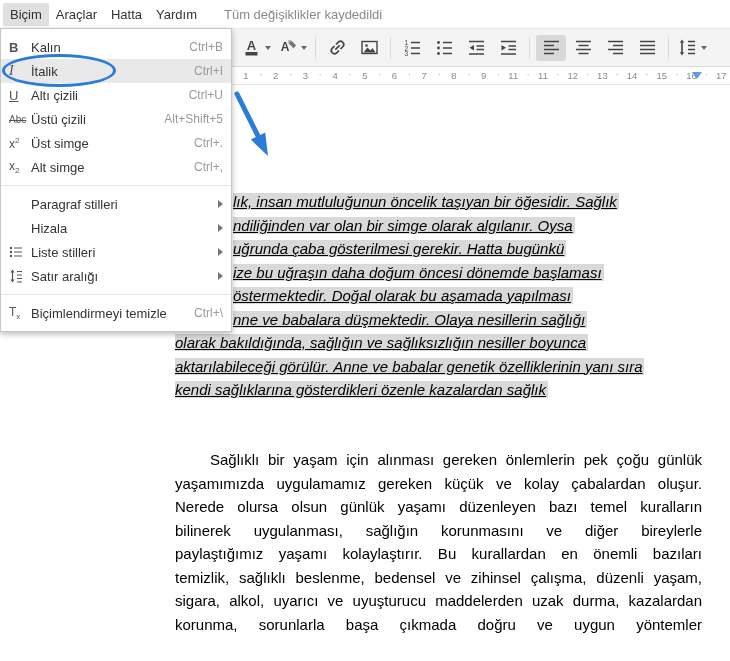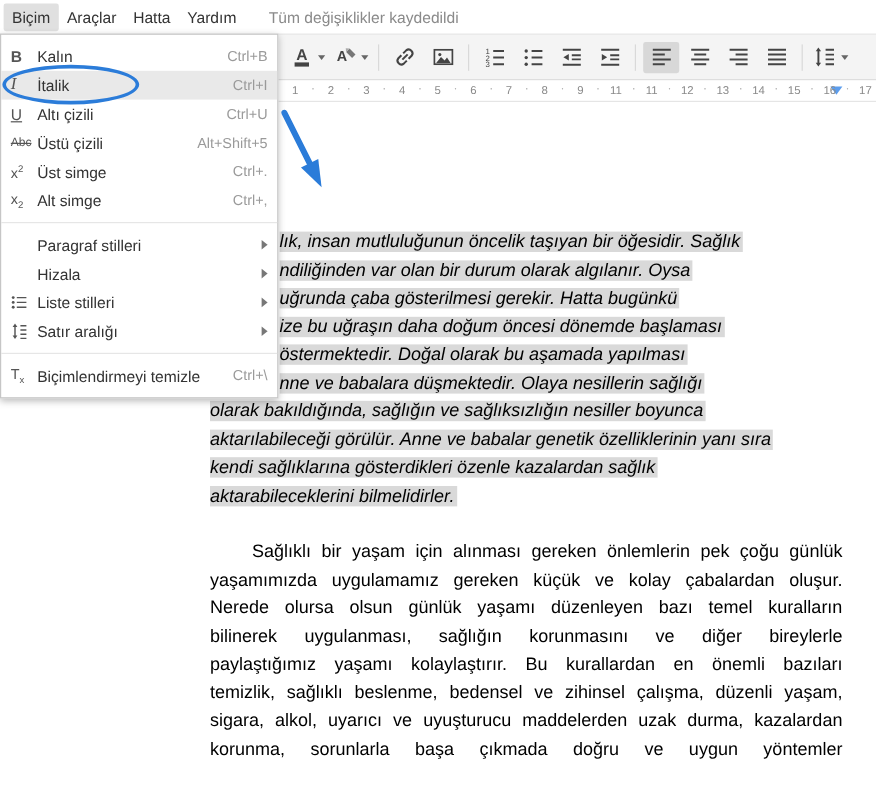--- a/index.html
+++ b/index.html
@@ -41,21 +41,21 @@
     background:#fff; border-bottom:1px solid #e5e5e5;
   }
   .ruler-num { position:absolute; top:3px; font-size:9.5px; color:#8a8a8a; transform:translateX(-50%); }
   .ruler-dot { position:absolute; top:2px; font-size:10px; color:#b0b0b0; transform:translateX(-50%); }
   .ruler-marker { position:absolute; left:692px; top:5px; width:0; height:0;
     border-left:5px solid transparent; border-right:5px solid transparent;
     border-top:7px solid var(--ruler-marker-blue); }
 
   
   .page { position:absolute; top:86px; left:0; right:0; bottom:0; background:#fff; }
-  .para1 { position:absolute; left:175px; top:104px; font-style:italic; font-size:15px; color:#000; }
+  .para1 { position:absolute; left:175px; top:104px; font-style:italic; font-size:15px; color:#000;text-decoration:underline; }
   .p1-line { height:23.5px; line-height:23.5px; white-space:nowrap; }
   .p1-line.partial { margin-left:58px; }
   .sel { background:var(--selection-gray); padding-right:2px; }
   .para2 { position:absolute; left:175px; top:362px; width:527px; font-size:15px; color:#000; }
   .p2-line { height:23.5px; line-height:23.5px; text-align:justify; text-align-last:justify; white-space:normal; }
   .p2-line.indent { text-indent:35px; }
   .p2-line.last { text-align-last:left; }
 
   
   .dropdown {
@@ -262,29 +262,28 @@
       <span class="ruler-num" style="left: 661.8px;">15</span>
       <span class="ruler-dot" style="left: 676.65px;">·</span>
       <span class="ruler-num" style="left: 691.5px;">16</span>
       <span class="ruler-dot" style="left: 706.35px;">·</span>
       <span class="ruler-num" style="left: 721.2px;">17</span>
     </div>
 
   <div class="page">
     <div class="para1" id="paragraph-1">
         <div class="p1-line partial"><span class="sel">lık, insan mutluluğunun öncelik taşıyan bir öğesidir. Sağlık</span></div>
-        <div class="p1-line partial"><span class="sel">ndiliğinden var olan bir durum olarak algılanır. Oysa</span></div>
+        <div class="p1-line partial"><span class="sel">ndiliğinden var olan bir simge olarak algılanır. Oysa</span></div>
         <div class="p1-line partial"><span class="sel">uğrunda çaba gösterilmesi gerekir. Hatta bugünkü</span></div>
         <div class="p1-line partial"><span class="sel">ize bu uğraşın daha doğum öncesi dönemde başlaması</span></div>
         <div class="p1-line partial"><span class="sel">östermektedir. Doğal olarak bu aşamada yapılması</span></div>
         <div class="p1-line partial"><span class="sel">nne ve babalara düşmektedir. Olaya nesillerin sağlığı</span></div>
         <div class="p1-line"><span class="sel">olarak bakıldığında, sağlığın ve sağlıksızlığın nesiller boyunca</span></div>
         <div class="p1-line"><span class="sel">aktarılabileceği görülür. Anne ve babalar genetik özelliklerinin yanı sıra</span></div>
         <div class="p1-line"><span class="sel">kendi sağlıklarına gösterdikleri özenle kazalardan sağlık</span></div>
-        <div class="p1-line"><span class="sel">aktarabileceklerini bilmelidirler.</span></div>
       </div>
     <div class="para2" id="paragraph-2">
         <div class="p2-line indent">Sağlıklı bir yaşam için alınması gereken önlemlerin pek çoğu günlük</div>
         <div class="p2-line">yaşamımızda uygulamamız gereken küçük ve kolay çabalardan oluşur.</div>
         <div class="p2-line">Nerede olursa olsun günlük yaşamı düzenleyen bazı temel kuralların</div>
         <div class="p2-line">bilinerek uygulanması, sağlığın korunmasını ve diğer bireylerle</div>
         <div class="p2-line">paylaştığımız yaşamı kolaylaştırır. Bu kurallardan en önemli bazıları</div>
         <div class="p2-line">temizlik, sağlıklı beslenme, bedensel ve zihinsel çalışma, düzenli yaşam,</div>
         <div class="p2-line">sigara, alkol, uyarıcı ve uyuşturucu maddelerden uzak durma, kazalardan</div>
         <div class="p2-line">korunma, sorunlarla başa çıkmada doğru ve uygun yöntemler</div>

